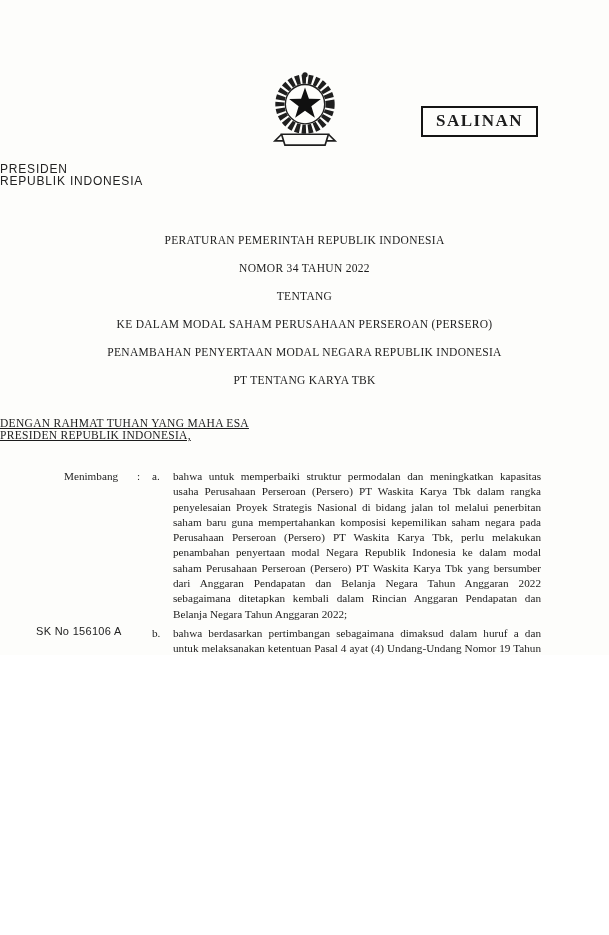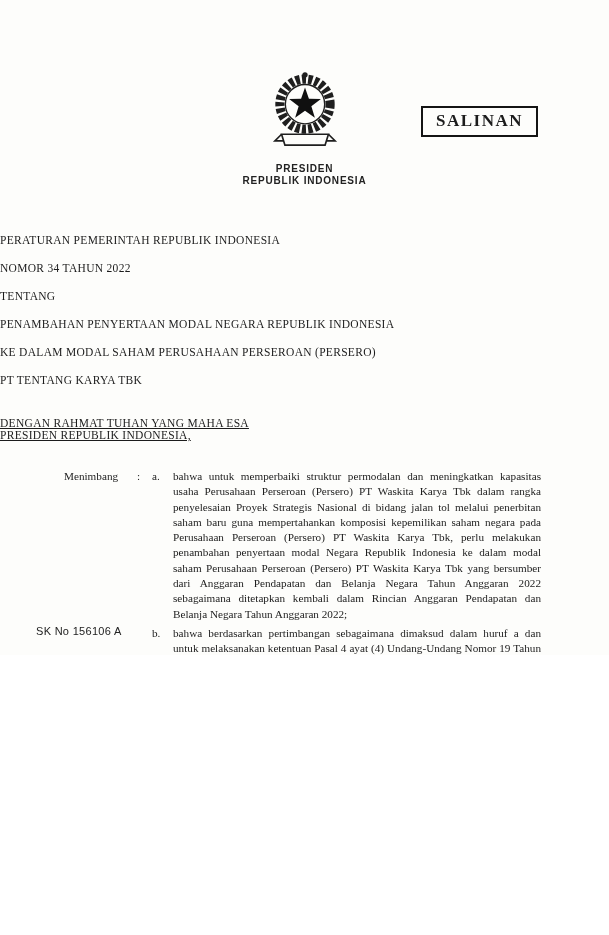--- a/index.html
+++ b/index.html
@@ -33,33 +33,32 @@
   .emblem-wrap {
     padding-top: 64px;
     display: flex;
     justify-content: center;
   }
   .emblem-wrap svg { display: block; }
 
   
   .letterhead {
     margin-top: 7px;
-    text-align: center;
     font-family: "Liberation Sans", sans-serif;
-    font-weight: bold;
-    font-size: 10px;
+    font-weight: normal;
+    font-size: 12px;
     letter-spacing: 0.8px;
     line-height: 12px;
     color: #222;
   }
 
   
   .title-block {
     margin-top: 46px;
-    text-align: left;
+    text-align: center;
     font-size: 11.5px;
     letter-spacing: 0.3px;
   }
   .title-block .t-line {
     line-height: 14px;
     margin-bottom: 14px;
   }
 
   
   .invocation {
@@ -138,22 +137,22 @@
 
   <div class="letterhead">
     <div>PRESIDEN</div>
     <div>REPUBLIK INDONESIA</div>
   </div>
 
   <div class="title-block">
     <div class="t-line">PERATURAN PEMERINTAH REPUBLIK INDONESIA</div>
     <div class="t-line">NOMOR 34 TAHUN 2022</div>
     <div class="t-line">TENTANG</div>
+    <div class="t-line">KE DALAM MODAL SAHAM PERUSAHAAN PERSEROAN (PERSERO)</div>
     <div class="t-line">PENAMBAHAN PENYERTAAN MODAL NEGARA REPUBLIK INDONESIA</div>
-    <div class="t-line">KE DALAM MODAL SAHAM PERUSAHAAN PERSEROAN (PERSERO)</div>
     <div class="t-line">PT TENTANG KARYA TBK</div>
   </div>
 
   <div class="invocation">
     <div class="inv-1">DENGAN RAHMAT TUHAN YANG MAHA ESA</div>
     <div class="inv-2">PRESIDEN REPUBLIK INDONESIA,</div>
   </div>
 
   <div class="consider">
     <div class="c-label">Menimbang</div>

